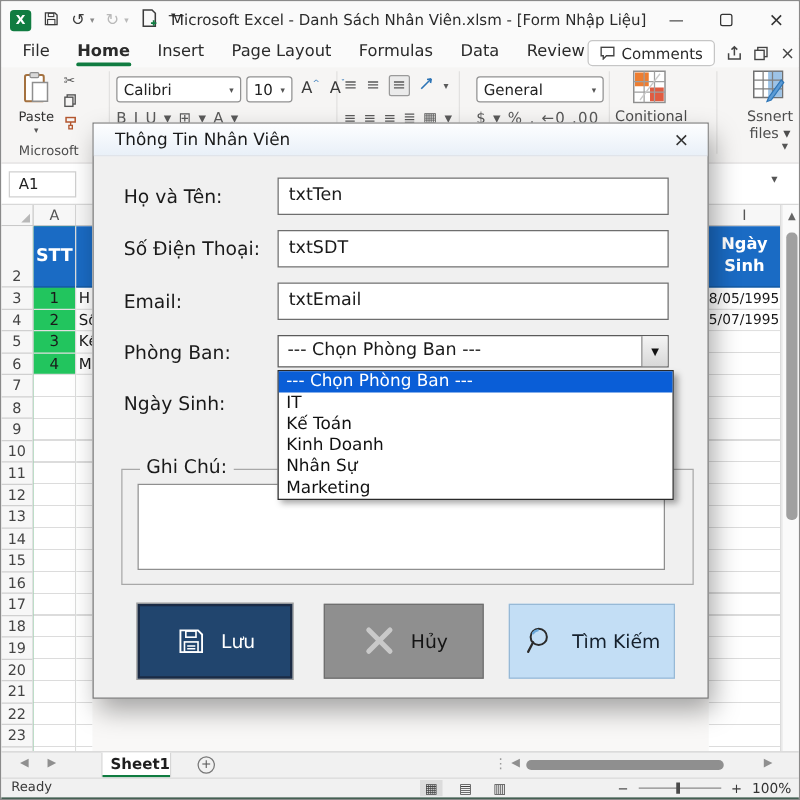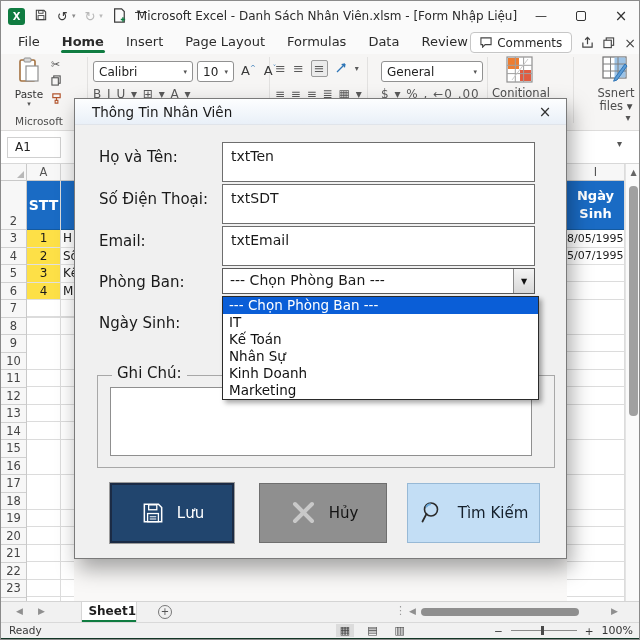--- a/index.html
+++ b/index.html
@@ -60,21 +60,21 @@
   .grid-left { position:absolute; left:0; top:163px; width:73px; height:437px; overflow:hidden; display:flex; flex-direction:column; }
   .gl-head { display:flex; height:17px; border-bottom:1px solid #c9c9c9; flex:none; }
   .corner { width:26px; border-right:1px solid #c9c9c9; position:relative; background:#f7f7f7; }
   .corner:after { content:""; position:absolute; right:2px; bottom:2px; border-left:7px solid transparent; border-bottom:7px solid #b8b8b8; }
   .colA-h { width:34px; text-align:center; line-height:16px; border-right:1px solid #d4d4d4; }
   .colB-h { width:13px; }
   .gl-body { display:flex; flex:1; }
   .rowhdr { width:26px; background:#f7f7f7; border-right:1px solid #c9c9c9; display:flex; flex-direction:column; }
   .rn-tall { height:49px; flex:none; display:flex; align-items:flex-end; justify-content:center; font-size:11.5px; color:#444; border-bottom:1px solid #d0d0d0; padding-bottom:1px; }
   .rn { height:17.5px; flex:none; display:flex; align-items:center; justify-content:center; font-size:11.5px; color:#444; border-bottom:1px solid #d0d0d0; }
-  .colA { width:34px; display:flex; flex-direction:column; background:#fde047; border-right:1px solid #dcdcdc; }
+  .colA { width:34px; display:flex; flex-direction:column; background:#22c55e; border-right:1px solid #dcdcdc; }
   .colB { width:13px; display:flex; flex-direction:column; background:#fff; }
   .bluecell { background:#1a6bc4; color:#fff; font-weight:bold; flex:none; }
   .hdr-tall { height:49px; display:flex; align-items:center; justify-content:center; font-size:14px; border-bottom:1px solid #155a9f; }
   .cellv { height:17.5px; flex:none; display:flex; align-items:center; justify-content:center; font-size:12px; color:#1a1a1a; border-bottom:1px solid #e0e0e0; }
   .cellfrag { justify-content:flex-start; padding-left:2px; overflow:hidden; white-space:nowrap; }
   .gridfill { flex:1; background:repeating-linear-gradient(to bottom,#fff 0 16.5px,#dcdcdc 16.5px 17.5px); }
 
   .grid-right { position:absolute; left:566px; top:163px; width:58px; height:437px; overflow:hidden; display:flex; flex-direction:column; background:#fff; border-right:1px solid #dcdcdc; }
   .colI-h { height:17px; flex:none; text-align:center; line-height:16px; border-bottom:1px solid #c9c9c9; background:#f7f7f7; color:#555; font-size:11.5px; }
   .hdr2line { height:49px; flex:none; display:flex; flex-direction:column; align-items:center; justify-content:center; font-size:13px; line-height:1.35; border-bottom:1px solid #155a9f; text-align:center; }
@@ -103,21 +103,21 @@
   .ztrack { width:66px; border-top:1px solid #8a8a8a; position:relative; }
   .zthumb { position:absolute; left:30px; top:-5px; width:3.5px; height:9px; background:#4a4a4a; }
   .zlabel { font-size:11px; color:#333; }
   .bottomstrip { position:absolute; left:0; top:637px; width:640px; height:3px; background:#123726; }
 
   
   .dialog { position:absolute; left:73px; top:97px; width:493px; height:461px; background:#f0f0f0; border:1px solid #7a7a7a; box-shadow:4px 10px 20px rgba(0,0,0,.35); z-index:50; }
   .dlg-title { position:absolute; left:0; top:0; right:0; height:26px; background:linear-gradient(#fdfeff,#e9f0f8); display:flex; align-items:center; padding-left:17px; font-size:13.5px; color:#1a1a1a; border-bottom:1px solid #e0e4ea; }
   .dlg-close { position:absolute; right:11px; top:3px; width:20px; height:20px; font-size:15px; color:#333; text-align:center; line-height:20px; }
   .dlg-label { position:absolute; left:24px; font-size:15px; color:#1a1a1a; }
-  .dlg-input { position:absolute; left:147px; width:313px; height:40px; background:#fff; border:1px solid #6e6e6e; font-size:14px; color:#1a1a1a; padding:5px 0 0 8px; }
+  .dlg-input { position:absolute; left:147px; width:313px; height:30px; background:#fff; border:1px solid #6e6e6e; font-size:14px; color:#1a1a1a; padding:5px 0 0 8px; }
   .combo { position:absolute; left:147px; top:169px; width:313px; height:26px; background:#fff; border:1px solid #5a5a5a; display:flex; }
   .combo-text { flex:1; font-size:14px; padding:3px 0 0 7px; overflow:hidden; white-space:nowrap; }
   .combo-btn { width:21px; border-left:1px solid #8a8a8a; background:linear-gradient(#f4f4f4,#d8d8d8); display:flex; align-items:center; justify-content:center; font-size:8px; color:#111; }
   .droplist { position:absolute; left:147px; top:197px; width:317px; background:#fff; border:1px solid #2a2a2a; box-shadow:3px 3px 5px rgba(0,0,0,.35); z-index:60; }
   .opt { height:17px; line-height:17px; font-size:13.5px; padding-left:6px; color:#111; white-space:nowrap; overflow:hidden; }
   .opt.selected { background:#0a5ed7; color:#fff; }
   .groupbox { position:absolute; left:22px; top:276px; width:458px; height:93px; border:1px solid #a8a8a8; }
   .gb-label { position:absolute; left:37px; top:265px; background:#f0f0f0; padding:0 5px; font-size:15px; color:#1a1a1a; }
   .gb-text { position:absolute; left:35px; top:288px; width:422px; height:69px; background:#fff; border:1px solid #8f8f8f; }
   .dbtn { position:absolute; top:384px; height:60px; display:flex; align-items:center; justify-content:center; gap:11px; font-size:15px; cursor:pointer; }
@@ -405,22 +405,22 @@
     <div class="dlg-label" style="top:174px;">Phòng Ban:</div>
     <div class="combo">
       <div class="combo-text">--- Chọn Phòng Ban ---</div>
       <div class="combo-btn">▼</div>
     </div>
 
     <div class="droplist">
       <div class="opt selected">--- Chọn Phòng Ban ---</div>
       <div class="opt">IT</div>
       <div class="opt">Kế Toán</div>
+      <div class="opt">Kinh Doanh</div>
       <div class="opt">Nhân Sự</div>
-      <div class="opt">Kinh Doanh</div>
       <div class="opt">Marketing</div>
     </div>
 
     <div class="dlg-label" style="top:215px;">Ngày Sinh:</div>
 
     <div class="groupbox"></div>
     <div class="gb-label">Ghi Chú:</div>
     <div class="gb-text"></div>
 
     <div class="dbtn btn-save">

